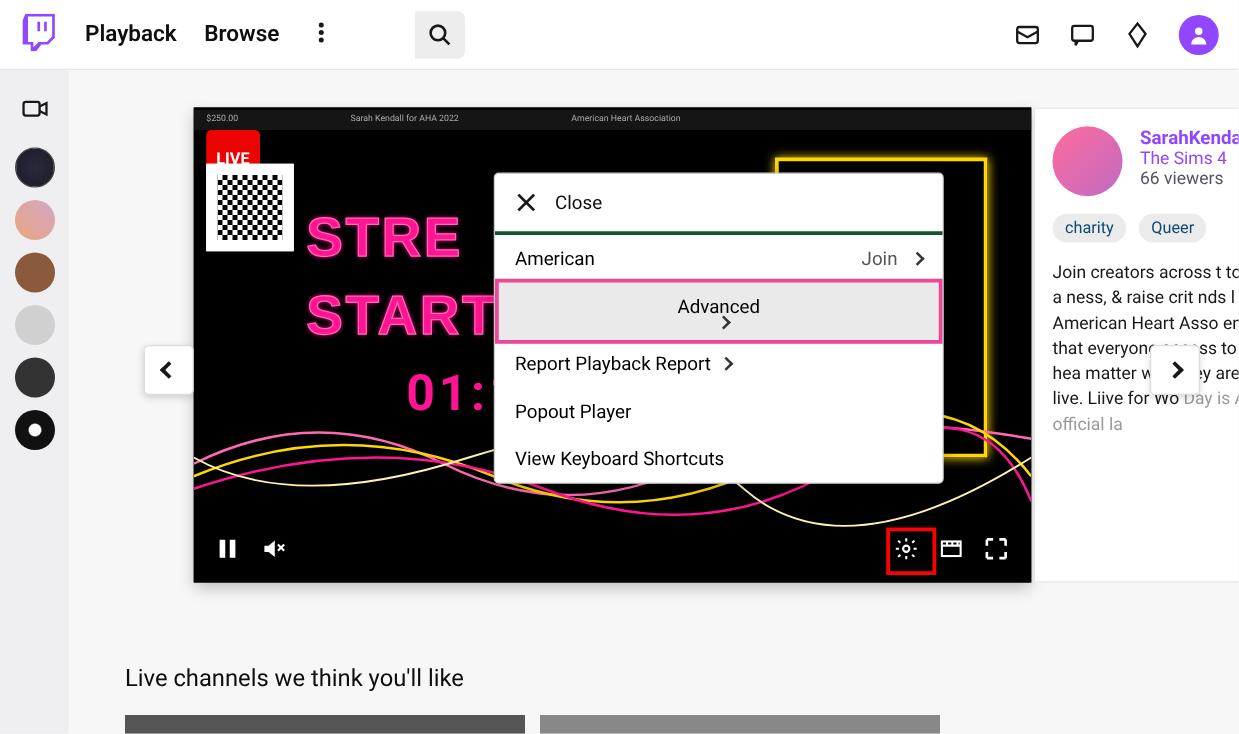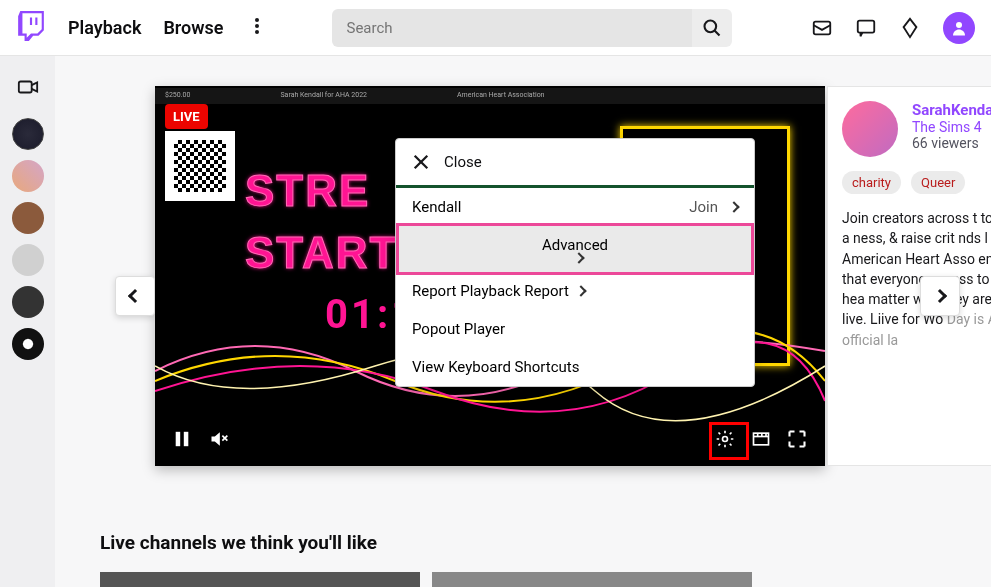--- a/index.html
+++ b/index.html
@@ -32,21 +32,21 @@
     .main { position: absolute; left: 55px; top: 56px; right: 0; bottom: 0; overflow: hidden; }
     
     
     .player-wrap { position: absolute; left: 100px; top: 30px; width: 670px; height: 380px; background: #000; box-shadow: 0 4px 12px rgba(0,0,0,0.25); }
     .player-bg { position:absolute; inset:0; background: #000; overflow:hidden;}
     .top-info { position:absolute; top:2px; left:0; right:0; height:16px; background:#151515; font-size:7px; color:#aaa; padding:3px 10px; display:flex; gap:90px;}
     .wave { position:absolute; bottom:35px; left:0; right:0; height:120px; }
     .wave svg { width:100%; height:100%;}
     .neon-frame { position:absolute; top:40px; right:35px; width:170px; height:240px; border:3px solid #ffd700; box-shadow: 0 0 8px #ffd700;}
     
-    .live-badge { position:absolute; top:18px; left:10px; background:#eb0400; color:#fff; font-size:13px; font-weight:700; padding:5px 8px; border-radius:4px;}
+    .live-badge { position:absolute; top:18px; left:10px; background:#eb0400; color:#fff; font-size:13px; font-weight:700; padding:16px 8px; border-radius:4px;}
     .qr-code { position:absolute; top:45px; left:10px; width:70px; height:70px; background:#fff; border:5px solid #fff;}
     .qr-code::after { content:""; position:absolute; inset:4px; background: repeating-conic-gradient(#000 0 25%, #fff 0 50%) 0 0/8px 8px; }
     
     .stream-text { position:absolute; top:80px; left:90px; font-family: Arial; font-weight:900; font-size:44px; letter-spacing:2px; color:#ff1493; -webkit-text-stroke:1px #ff69b4; text-shadow: 0 0 4px #ff1493;}
     .stream-text2 { top:142px; }
     .timer-text { position:absolute; top:205px; left:170px; font-size:40px; font-weight:700; color:#ff1493; letter-spacing:3px;}
     
     .player-controls { position:absolute; bottom:12px; left:0; right:0; height:30px; display:flex; align-items:center; padding:0 18px; gap:16px;}
     .pc-icon { width:20px; height:20px; cursor:pointer; color:#fff; display:flex; align-items:center;}
     .pc-right { margin-left:auto; display:flex; gap:16px;}
@@ -65,34 +65,34 @@
     .menu-item.has-value .menu-chevron { margin-left:0;}
     
     
     .info-panel { position:absolute; left:772px; top:30px; width:220px; height:380px; background:#fff; border:1px solid #e5e5e5; padding:14px 0 14px 14px; overflow:hidden;}
     .streamer-row { display:flex; gap:14px;}
     .streamer-avatar { width:56px; height:56px; border-radius:50%; background: linear-gradient(135deg, #ff6b9d, #c06bc2); flex-shrink:0;}
     .streamer-info h3 { color:#9147ff; font-size:15px; font-weight:700;}
     .streamer-info .game { color:#9147ff; font-size:14px;}
     .streamer-info .viewers { color:#53535f; font-size:14px;}
     .tags-row { display:flex; gap:10px; margin:14px 0;}
-    .tag { background:#ebebeb; color:#b91c1c; font-size:13px; padding:4px 10px; border-radius:12px;}
+    .tag { background:#ebebeb; color:#0c4a6e; font-size:13px; padding:4px 10px; border-radius:12px;}
     .description { font-size:14px; line-height:1.45; color:#18181b;}
     .description .faded { color:#999;}
     
     .chevron-btn { position:absolute; top:220px; width:40px; height:40px; background:#fff; border:1px solid #ddd; border-radius:4px; display:flex; align-items:center; justify-content:center; cursor:pointer; box-shadow:0 2px 6px rgba(0,0,0,0.15);}
     .chevron-left-btn { left:60px;}
     .chevron-right-btn { left:865px;}
     .chev { width:10px; height:10px; border-right:3px solid #18181b; border-top:3px solid #18181b;}
     .chev.l { transform:rotate(-135deg);}
     .chev.r { transform:rotate(45deg);}
     
     
     .bottom-section { position:absolute; left:45px; top:475px; right:20px;}
-    .section-title { font-size:19px; font-weight:700; color:#0e0e10; margin-bottom:18px;}
+    .section-title { font-size:19px; font-weight:400; color:#0e0e10; margin-bottom:18px;}
     .thumbs-row { display:flex; gap:12px;}
     .thumb { width:320px; height:30px; background:#555;}
     .thumb2 { background:#888;}
   </style>
 </head>
 <body>
 
 <div class="top-nav">
   <div class="logo-icon">
     <svg viewBox="0 0 24 28">
@@ -103,21 +103,20 @@
   <div class="nav-link">Playback</div>
   <div class="nav-link">Browse</div>
   <div class="more-icon">
     <svg viewBox="0 0 20 20" width="20" height="20">
         <circle cx="10" cy="4" r="2" fill="#18181b"></circle>
         <circle cx="10" cy="10" r="2" fill="#18181b"></circle>
         <circle cx="10" cy="16" r="2" fill="#18181b"></circle>
       </svg>
   </div>
   <div class="search-wrap">
-    <input class="search-input" placeholder="Search" style="">
     <button class="search-btn">
       <svg viewBox="0 0 24 24" width="20" height="20">
           <circle cx="10" cy="10" r="7" fill="none" stroke="#18181b" stroke-width="2.5"></circle>
           <line x1="15" y1="15" x2="21" y2="21" stroke="#18181b" stroke-width="2.5"></line>
         </svg>
     </button>
   </div>
   <div class="nav-right">
     <div class="nav-icon">
       <svg viewBox="0 0 24 24" width="22" height="22">
@@ -226,21 +225,21 @@
 
     <div class="settings-menu">
       <div class="menu-header">
         <svg viewBox="0 0 20 20" width="18" height="18">
             <line x1="3" y1="3" x2="17" y2="17" stroke="#18181b" stroke-width="2.5"></line>
             <line x1="17" y1="3" x2="3" y2="17" stroke="#18181b" stroke-width="2.5"></line>
           </svg>
         <span>Close</span>
       </div>
       <div class="menu-item has-value">
-        <span>Kendall</span>
+        <span>American</span>
         <span class="menu-value">Join</span>
         <div class="menu-chevron"></div>
       </div>
       <div class="menu-item highlighted">
         <span>Advanced</span>
         <div class="menu-chevron"></div>
       </div>
       <div class="menu-item">
         <span>Report Playback Report</span>
         <div class="menu-chevron"></div>

